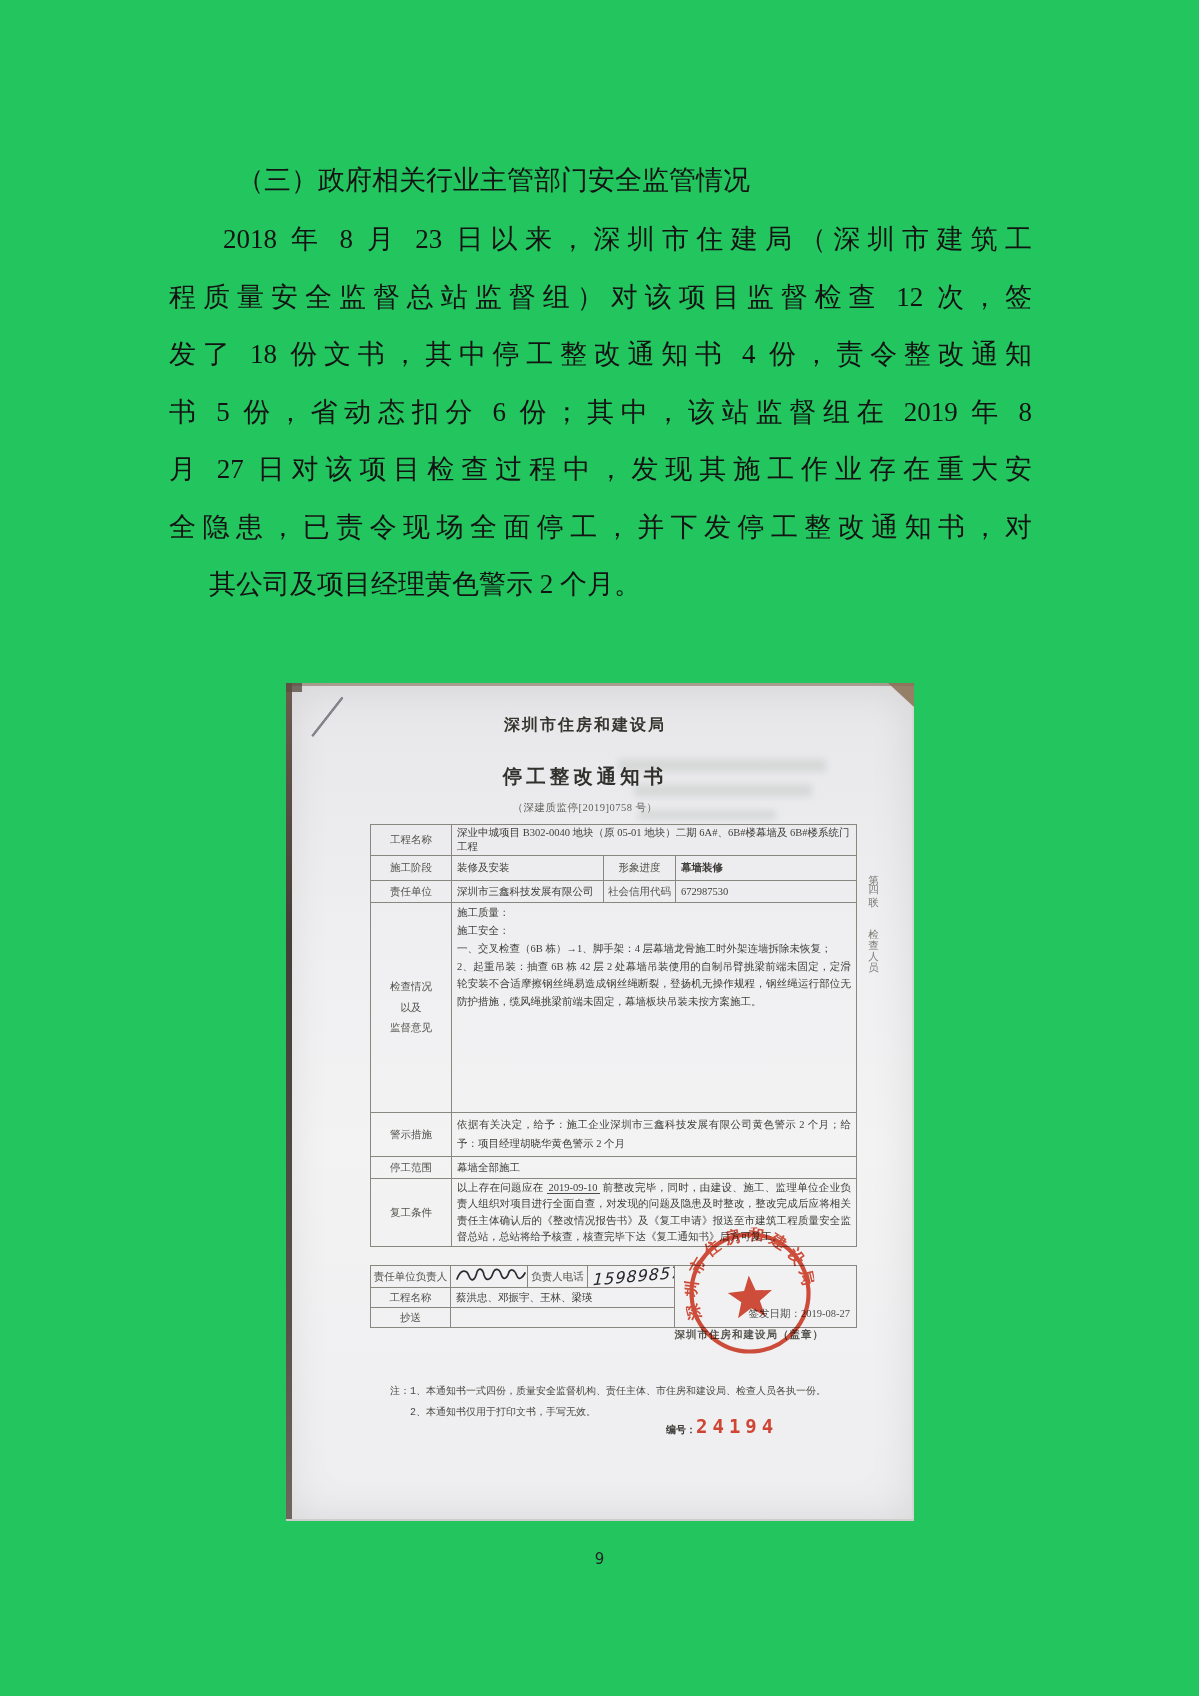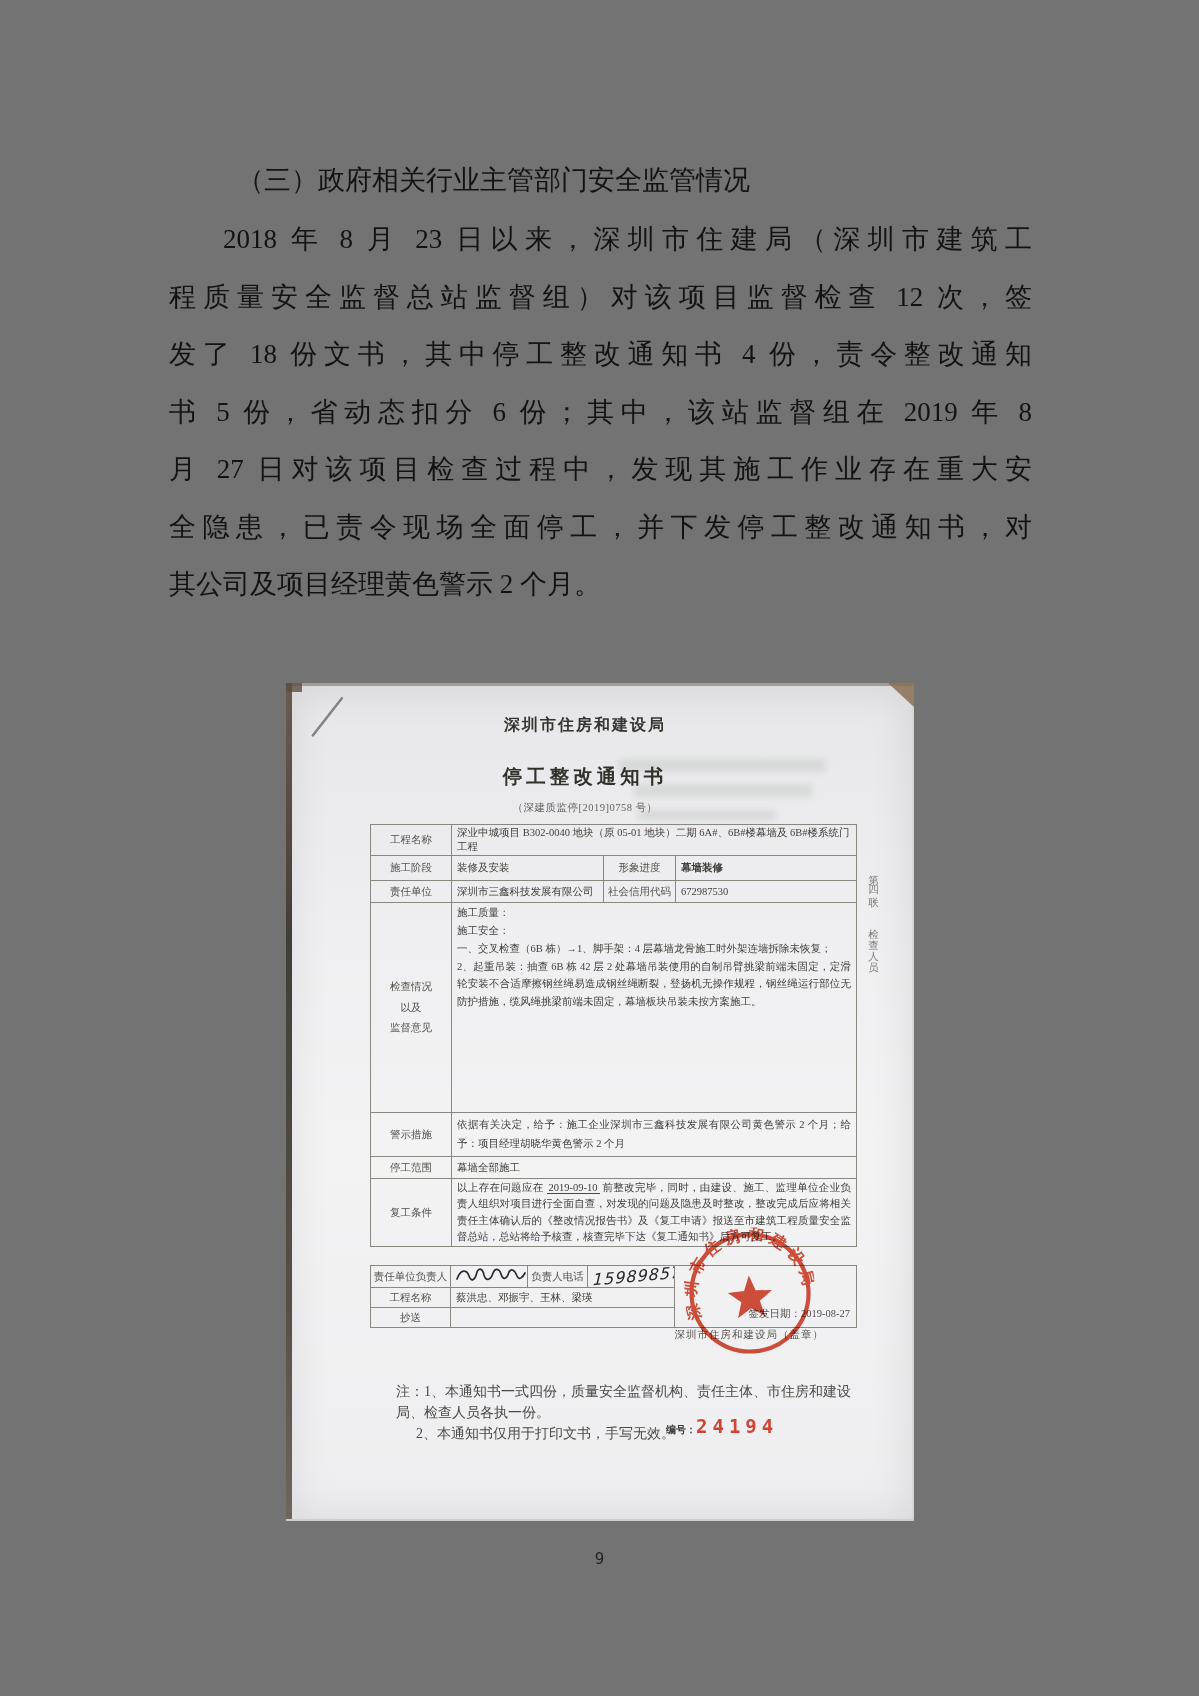--- a/index.html
+++ b/index.html
@@ -1,25 +1,25 @@
 <!DOCTYPE html>
 <html><head>
 <meta charset="utf-8">
 <style>
   html,body{margin:0;padding:0;background:#ffffff;}
-  .page{position:relative;width:1199px;height:1696px;margin:0 auto;background:#737373;overflow:hidden;
+  .page{position:relative;width:1199px;height:1696px;margin:0 auto;background:#22c55e;overflow:hidden;
         font-family:"Liberation Serif","DejaVu Serif",serif;color:#111;}
 
   
   .section-heading{position:absolute;left:169px;top:152px;width:863px;box-sizing:border-box;
         padding-left:68px;font-size:27px;height:57px;line-height:57px;color:#131313;}
   .body-text{position:absolute;left:169px;top:211px;width:863px;font-size:27px;color:#131313;}
   .para-line{height:57.5px;line-height:57.5px;text-align:justify;text-align-last:justify;}
   .para-line.indent{padding-left:54px;}
-  .para-line.no-stretch{text-align-last:left;}
+  .para-line.no-stretch{text-align-last:left;margin-left:40px;}
 
   
   .photo{position:absolute;left:286px;top:683px;width:628px;height:838px;overflow:hidden;
          background:linear-gradient(180deg,#e7e7e9 0%,#efeff1 30%,#f3f3f4 55%,#eeeef0 100%);
          box-shadow:inset 0 0 46px rgba(0,0,0,.10);
          font-family:"Liberation Serif","DejaVu Serif",serif;color:#3d3c3a;}
   .edge-left{position:absolute;left:0;top:0;bottom:0;width:6px;
          background:linear-gradient(180deg,#6b5c4e,#433d38 30%,#565049 75%,#6e675f);}
   .edge-top{position:absolute;left:0;right:0;top:0;height:3px;background:#8c7a64;opacity:.65;}
   .corner-tr{position:absolute;top:0;right:0;width:0;height:0;
@@ -56,29 +56,29 @@
   .warn-cell{line-height:1.8;text-align:justify;font-family:Liberation Serif, serif;}
 
   .sig-cell{position:relative;}
   .sig-svg{position:absolute;left:2px;top:-2px;}
   .phone-hand{font-family:"DejaVu Sans",sans-serif;font-style:italic;font-size:16px;color:#26262e;
          transform:rotate(-5deg) skewX(-8deg);letter-spacing:1px;white-space:nowrap;}
   .merged-cell{position:relative;vertical-align:bottom;}
   .issue-date{position:absolute;right:6px;bottom:6px;font-size:10.5px;color:#504f4b;white-space:nowrap;}
 
   .seal-caption{position:absolute;left:84px;top:645px;width:486px;box-sizing:border-box;
-         padding-right:32px;text-align:right;font-size:10.5px;color:#55544f;letter-spacing:1px;}
+         padding-right:32px;text-align:right;font-size:10.5px;color:#55544f;letter-spacing:1px;font-weight:bold;}
 
   .stamp{position:absolute;left:399px;top:545px;width:130px;height:130px;
          mix-blend-mode:multiply;opacity:.93;transform:rotate(-4deg);}
 
   .side-label{position:absolute;left:580px;top:183px;height:230px;writing-mode:vertical-rl;
          font-size:10.5px;letter-spacing:11px;color:#7a7974;}
 
-  .notes{position:absolute;left:110px;top:698px;width:460px;font-size:14px;color:#4a4945;line-height:21px;}
+  .notes{position:absolute;left:104px;top:698px;width:460px;font-size:10px;color:#4a4945;line-height:21px;font-family:Liberation Mono, monospace;}
   .notes .n2{padding-left:20px;}
 
   .serial{position:absolute;left:380px;top:732px;white-space:nowrap;}
   .serial-label{font-size:10px;color:#3c3b37;font-weight:bold;vertical-align:baseline;}
   .serial-value{font-family:"DejaVu Sans Mono",monospace;font-size:19px;font-weight:bold;
          letter-spacing:5px;vertical-align:baseline;}
 
   .page-number{position:absolute;left:0;right:0;top:1550px;text-align:center;
          font-family:"DejaVu Sans",sans-serif;font-size:15px;color:#222;}
 </style>

